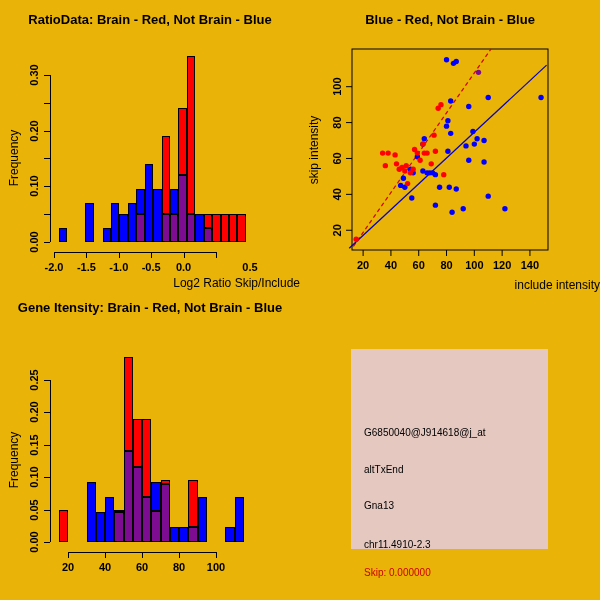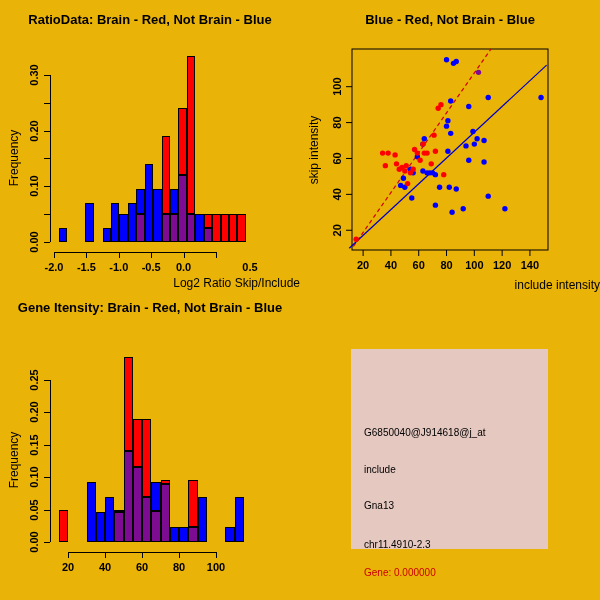--- a/index.html
+++ b/index.html
@@ -235,20 +235,20 @@
         <div class="bar" style="left: 188.25px; top: 179.792px; width: 9.25px; height: 47.304px; background: rgb(255, 0, 0);"></div>
         <div class="bar" style="left: 197.5px; top: 196.64px; width: 9.25px; height: 45.36px; background: rgb(0, 0, 255);"></div>
         <div class="bar" style="left: 225.25px; top: 227.096px; width: 9.25px; height: 14.904px; background: rgb(0, 0, 255);"></div>
         <div class="bar" style="left: 234.5px; top: 196.64px; width: 9.25px; height: 45.36px; background: rgb(0, 0, 255);"></div>
       </div>
   </div>
 
   <div class="panel" id="p4">
     <div class="infobox" style="background: rgb(229, 200, 192);">
       <div class="infoline" style="top:78px;">G6850040@J914618@j_at</div>
-      <div class="infoline" style="top:115px;">include</div>
+      <div class="infoline" style="top:115px;">altTxEnd</div>
       <div class="infoline" style="top:151px;">Gna13</div>
       <div class="infoline" style="top:190px;">chr11.4910-2.3</div>
-      <div class="infoline" style="top: 218px; color: rgb(204, 0, 0);">Gene: 0.000000</div>
+      <div class="infoline" style="top: 218px; color: rgb(204, 0, 0);">Skip: 0.000000</div>
     </div>
   </div>
 
 </div>
 
 </body></html>

